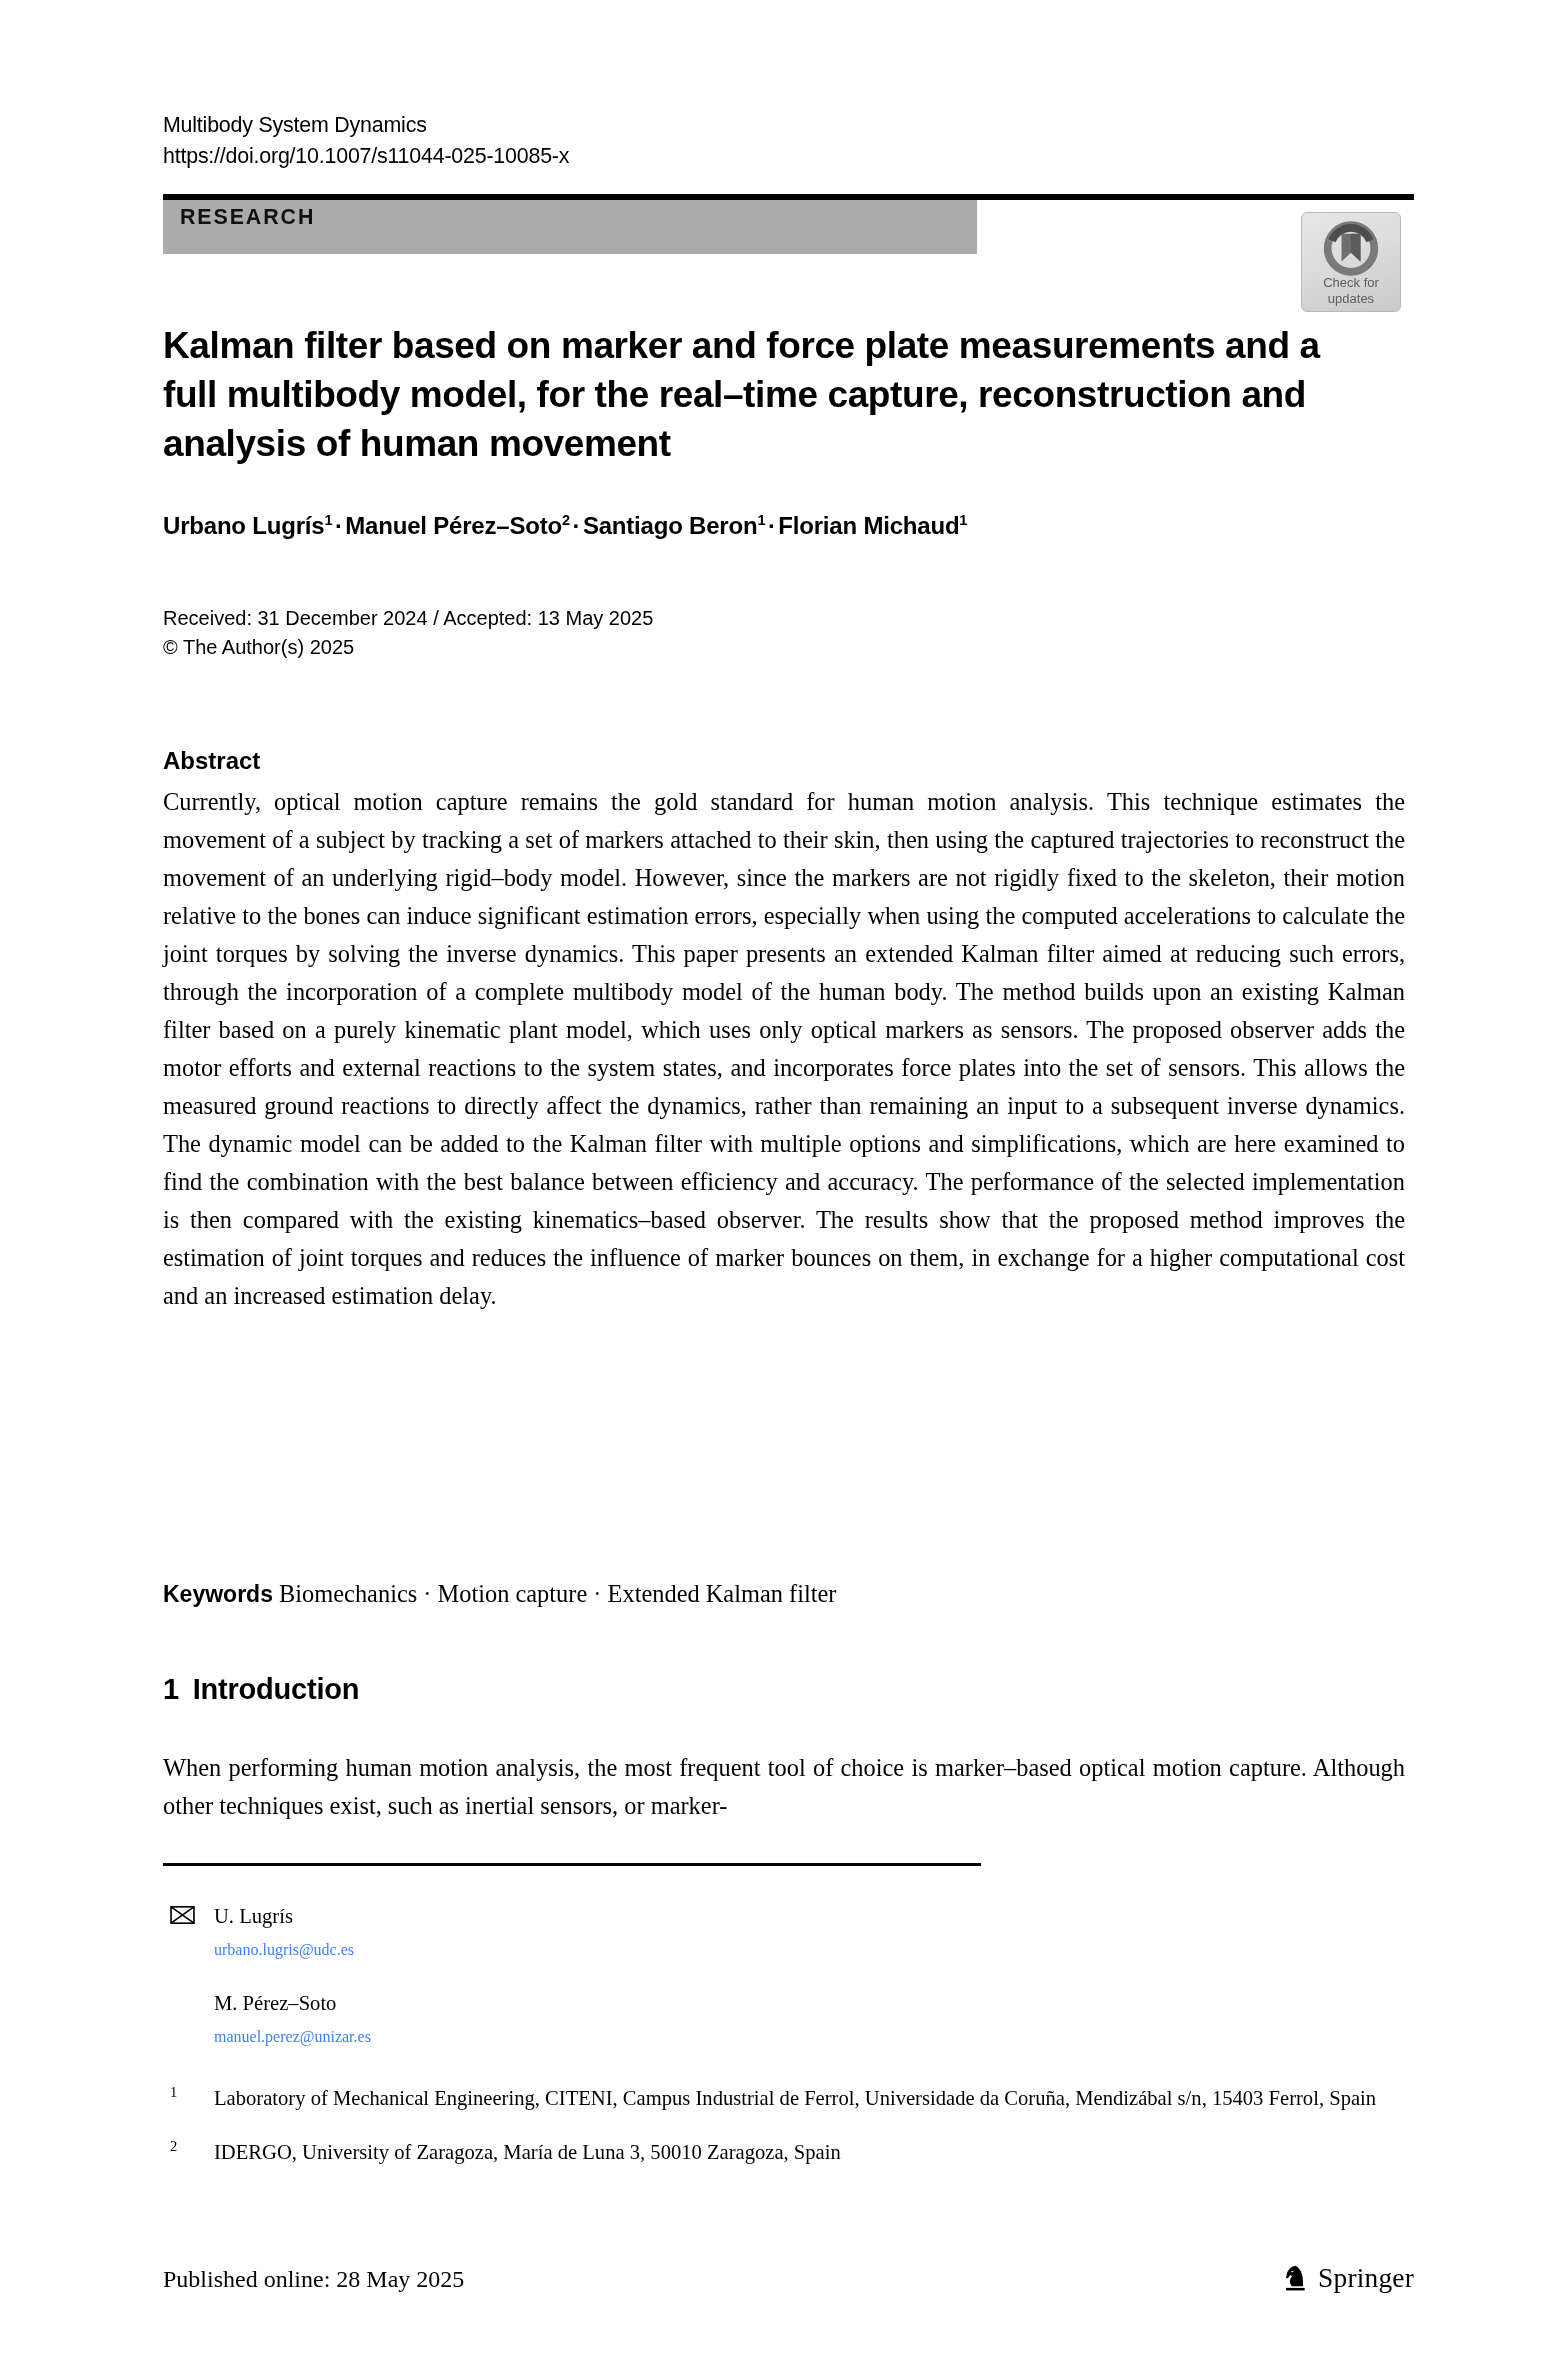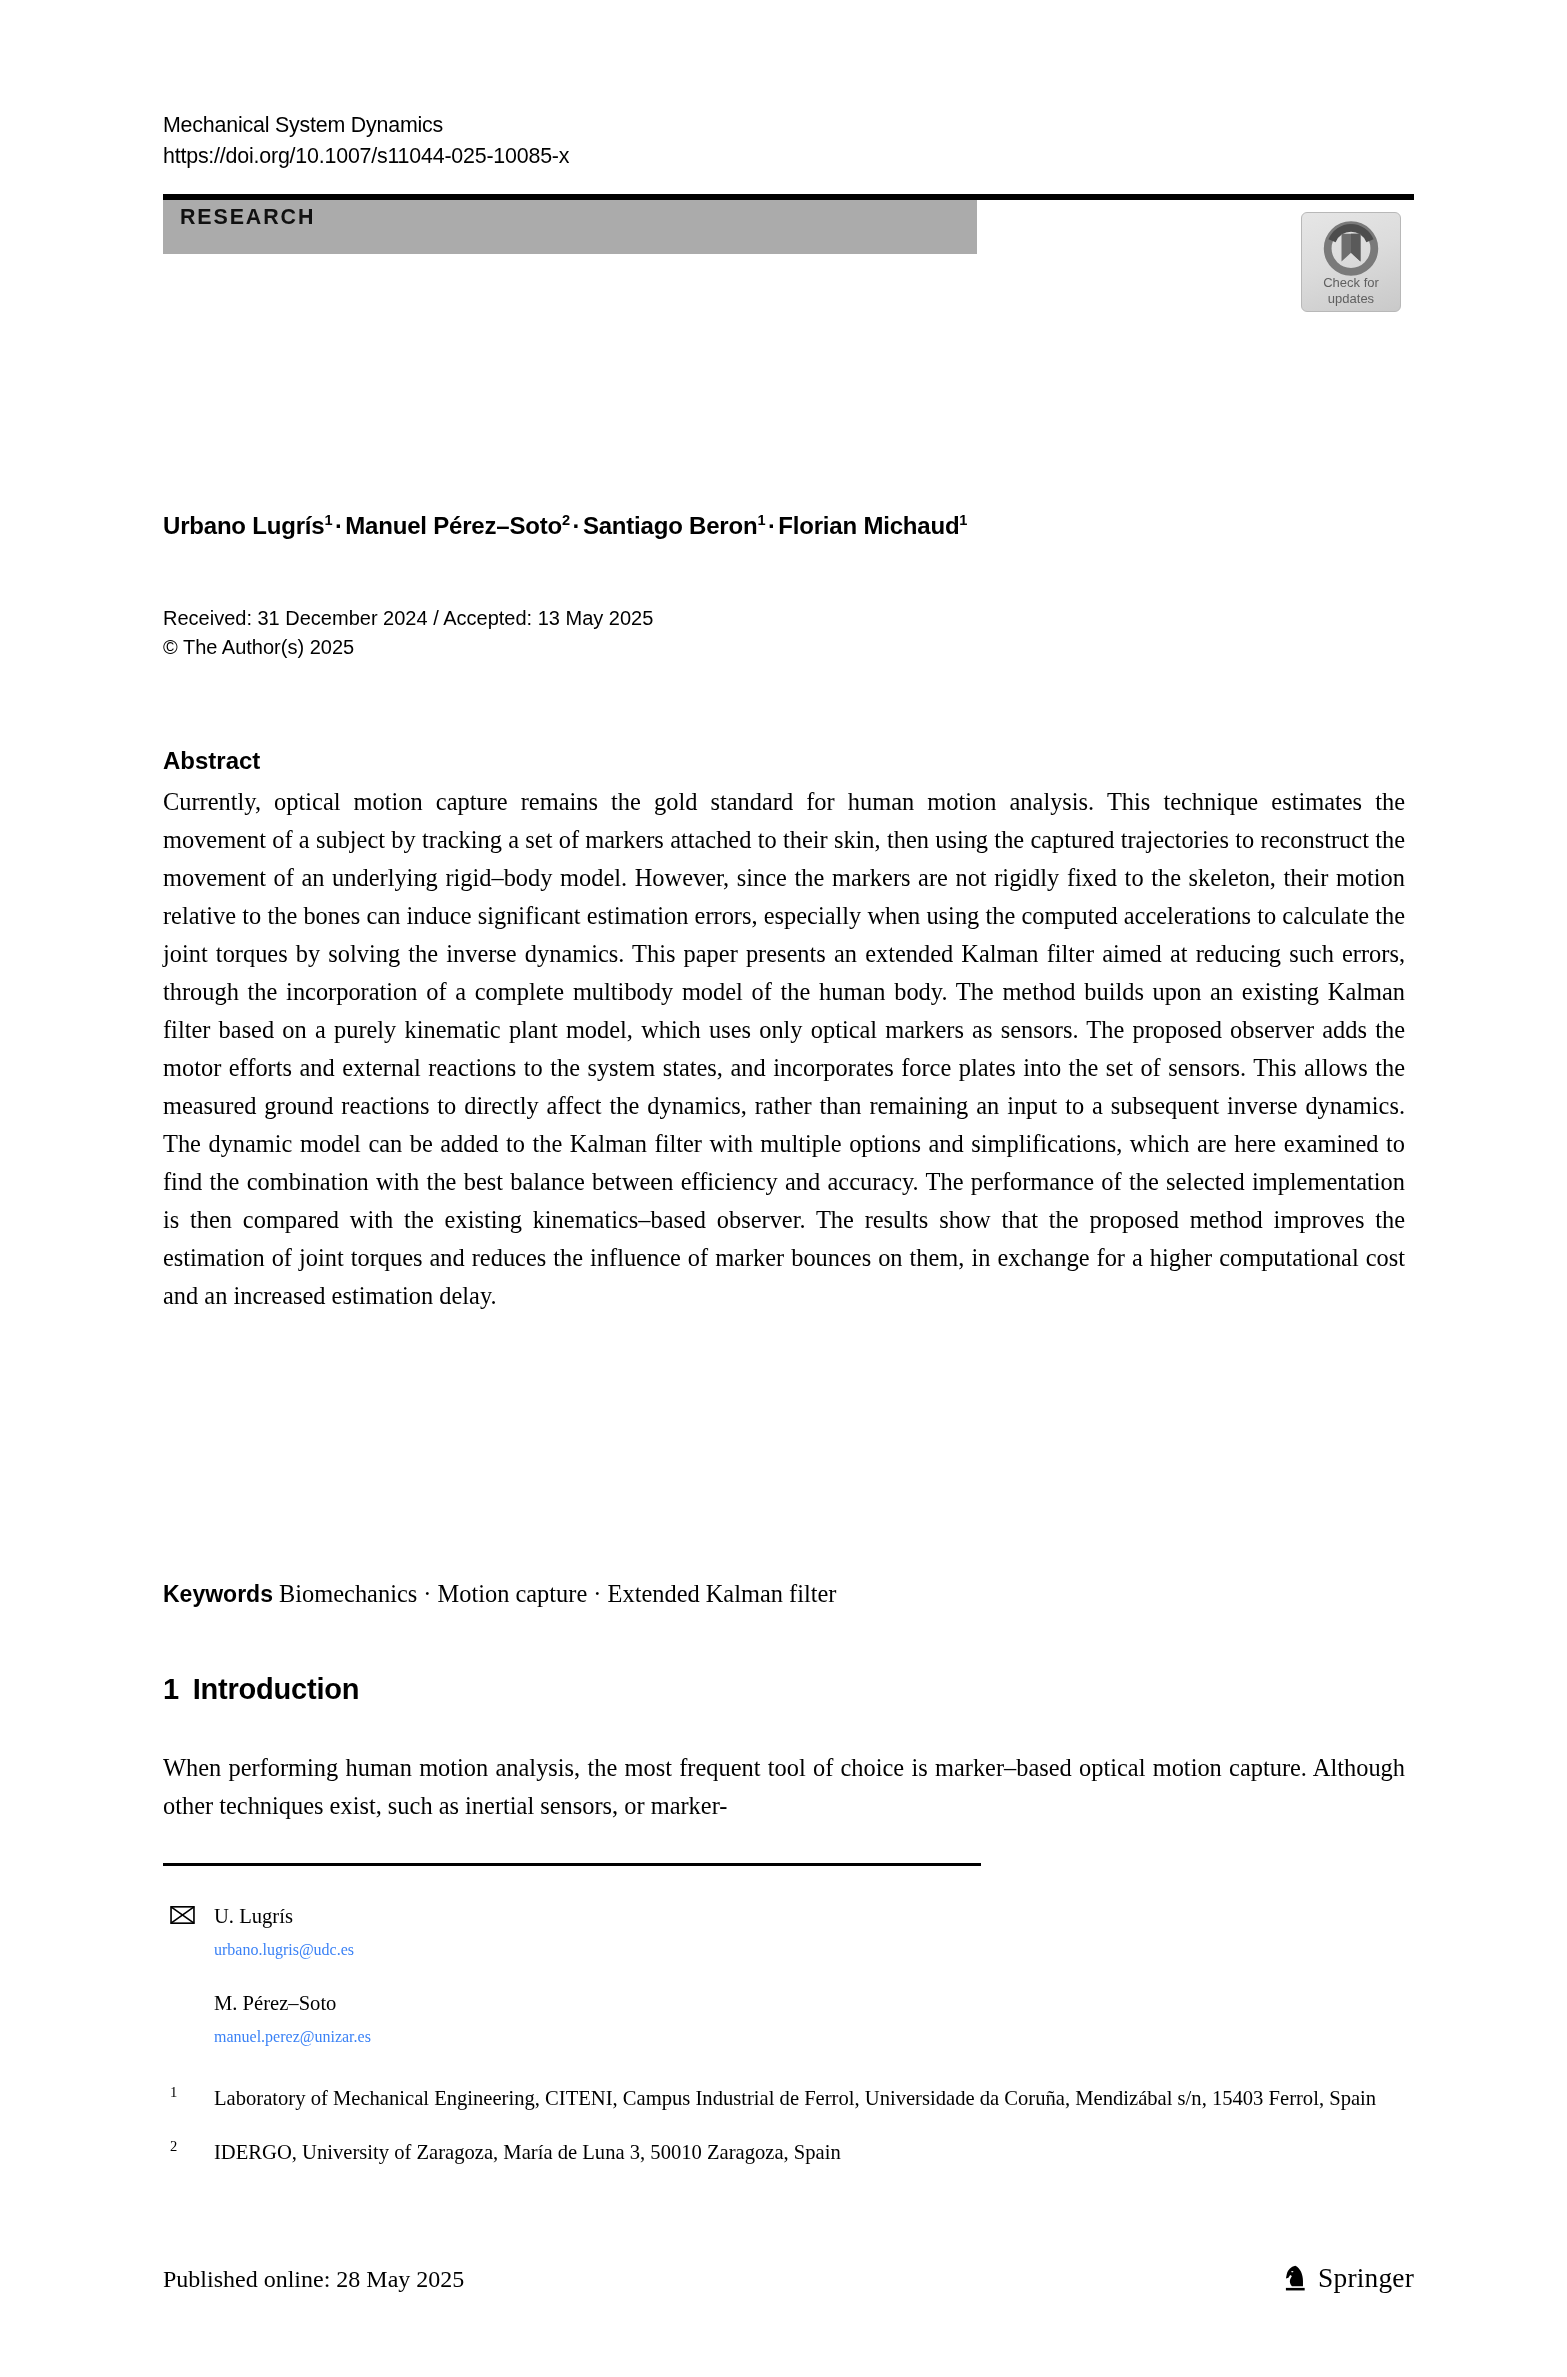--- a/index.html
+++ b/index.html
@@ -274,21 +274,21 @@
     font-size: 27.4px;
     letter-spacing: 0.2px;
   }
 </style>
 </head>
 <body>
 
 <div class="page">
 
   <div class="journal-header">
-    <div class="journal-name">Mechanical System Dynamics</div>
+    <div class="journal-name">Multibody System Dynamics</div>
     <div class="journal-doi">https://doi.org/10.1007/s11044-025-10085-x</div>
   </div>
 
   <div class="header-rule"></div>
 
   <div class="research-bar">
     <span class="research-label">RESEARCH</span>
   </div>
 
   <div class="crossmark">
@@ -298,20 +298,21 @@
       <path d="M33 9 A24 24 0 0 0 11 24" fill="none" stroke="#4d4d4d" stroke-width="9"></path>
       <path d="M22 16 L44 16 L44 48 L33 38 L22 48 Z" fill="#6e6e6e"></path>
       <path d="M33 16 L44 16 L44 48 L33 38 Z" fill="#5a5a5a"></path>
     </svg>
     <div class="crossmark-text">
       <span>Check for</span><br>
       <span>updates</span>
     </div>
   </div>
 
+  <h1 class="title">Kalman filter based on marker and force plate measurements and a full multibody model, for the real–time capture, reconstruction and analysis of human movement</h1>
 
   <div class="authors"><span>Urbano Lugrís</span><sup>1</sup><span class="sep">·</span><span>Manuel Pérez–Soto</span><sup>2</sup><span class="sep">·</span><span>Santiago Beron</span><sup>1</sup><span class="sep">·</span><span>Florian Michaud</span><sup>1</sup></div>
 
   <div class="dates">
     <div>Received: 31 December 2024 / Accepted: 13 May 2025</div>
     <div>© The Author(s) 2025</div>
   </div>
 
   <div class="abstract-block">
     <div class="abstract-title">Abstract</div>

